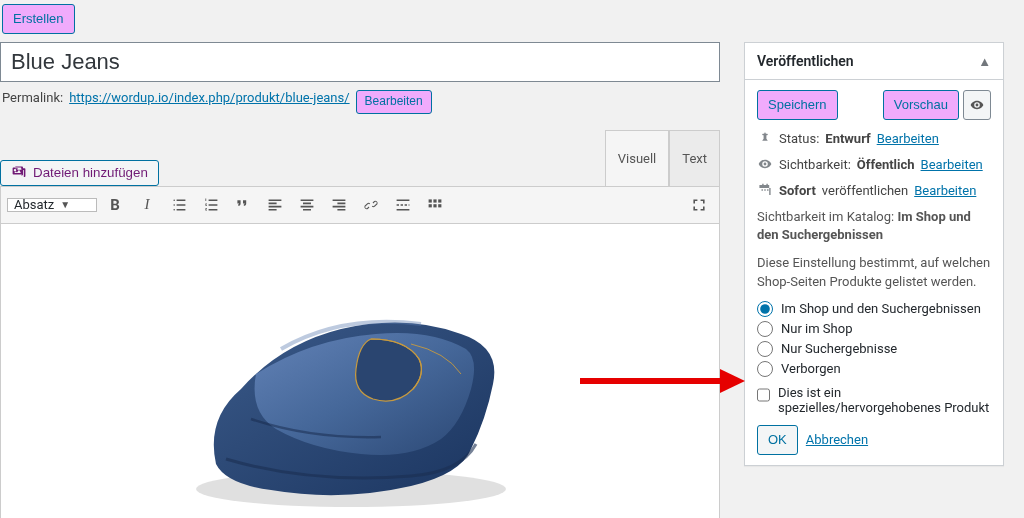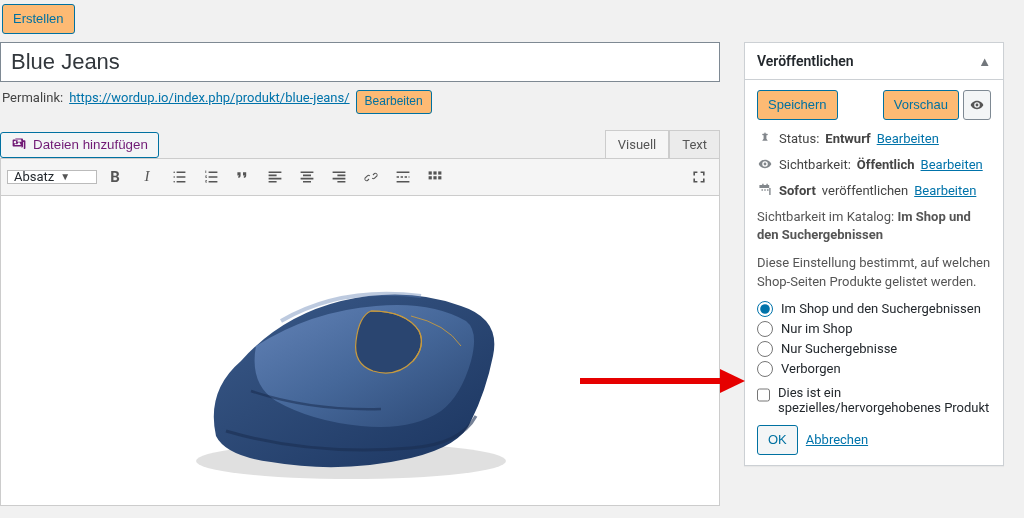--- a/index.html
+++ b/index.html
@@ -1,32 +1,32 @@
 <!DOCTYPE html>
 <html><head>
 <meta charset="utf-8">
 <style>
   * { box-sizing: border-box; margin: 0; padding: 0; }
   body { font-family: -apple-system, BlinkMacSystemFont, "Segoe UI", Roboto, sans-serif; background: #f1f1f1; color: #23282d; font-size: 13px; }
   .wrap { padding: 0 20px 0 0; width: 1024px; height: 518px; overflow: hidden; position: relative; }
   .header { display: flex; align-items: center; gap: 10px; padding: 4px 0 8px 2px; }
   h1 { font-size: 23px; font-weight: 400; color: #23282d; }
-  .btn { display:inline-block; padding: 1px 10px; border: 1px solid #0071a1; border-radius: 3px; background: #fdba74; color: #0071a1; font-size: 13px; line-height: 2; cursor: pointer; text-decoration: none; }
+  .btn { display:inline-block; padding: 1px 10px; border: 1px solid #0071a1; border-radius: 3px; background: #f0abfc; color: #0071a1; font-size: 13px; line-height: 2; cursor: pointer; text-decoration: none; }
   .btn-small { padding: 0 8px; line-height: 1.8; font-size: 12px; }
   .btn-ok { border-color:#0071a1; color:#0071a1; background:#f3f5f6; }
   .layout { display: flex; gap: 24px; }
   .main { flex: 1; min-width: 0; }
   .side { width: 260px; }
   .title-input { width: 100%; font-size: 22px; padding: 6px 10px; border: 1px solid #7e8993; background: #fff; color: #32373c; margin-bottom: 6px; }
   .permalink-row { font-size: 13px; color: #444; padding: 2px 0 10px 2px; display:flex; align-items:flex-start; gap:6px;}
   .permalink-row a { color: #0073aa; text-decoration: underline; }
   .media-btn { display:inline-flex; align-items:center; gap:6px; border:1px solid #0071a1; background:#f3f5f6; color:#701a75; padding: 4px 10px; border-radius:3px; cursor:pointer; }
   .editor-top { display:flex; justify-content:space-between; align-items:flex-end; margin-top:6px; }
   .tabs { display:flex; }
-  .tab { border:1px solid #ccc; border-bottom:none; padding:6px 12px; background:#ebebeb; color:#555; cursor:pointer; font-size:13px; }
+  .tab { border:1px solid #ccc; border-bottom:none; padding:20px 12px; background:#ebebeb; color:#555; cursor:pointer; font-size:13px; }
   .tab.active { background:#f5f5f5; color:#555; }
   .toolbar { border:1px solid #ccc; background:#f5f5f5; padding:4px 6px; display:flex; align-items:center; gap:4px; }
   .format-select { height:14px; border:1px solid #bbb; background:#fff; padding:0 6px; font-size:13px; min-width:90px; display:flex; align-items:center; gap:6px; }
   .tb-btn { width:28px; height:28px; display:flex; align-items:center; justify-content:center; color:#555; cursor:pointer; border-radius:2px; font-size:15px;}
   .tb-spacer { flex:1; }
   .canvas { border:1px solid #ccc; border-top:none; background:#fff; height:310px; position:relative; overflow:hidden; }
   .postbox { background:#fff; border:1px solid #ccd0d4; box-shadow: 0 1px 1px rgba(0,0,0,.04); }
   .postbox-header { display:flex; justify-content:space-between; align-items:center; padding:10px 12px; border-bottom:1px solid #ccd0d4; }
   .postbox-header h2 { font-size:14px; font-weight:600; }
   .postbox-body { padding:10px 12px; font-size:13px; }

